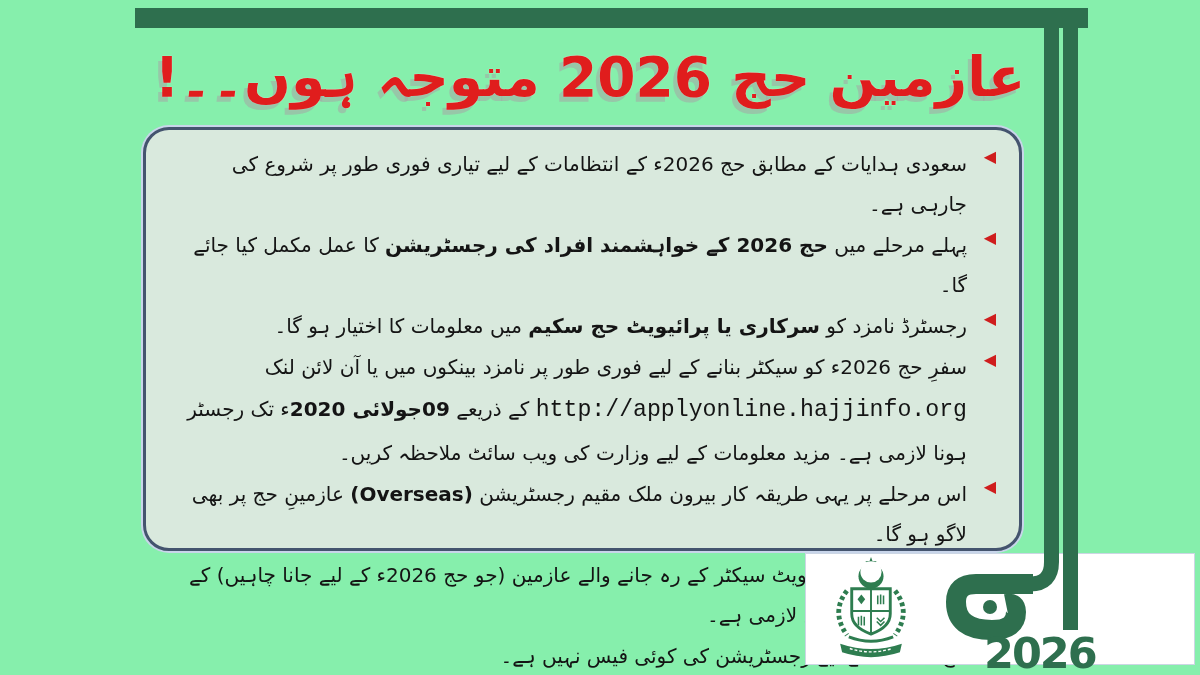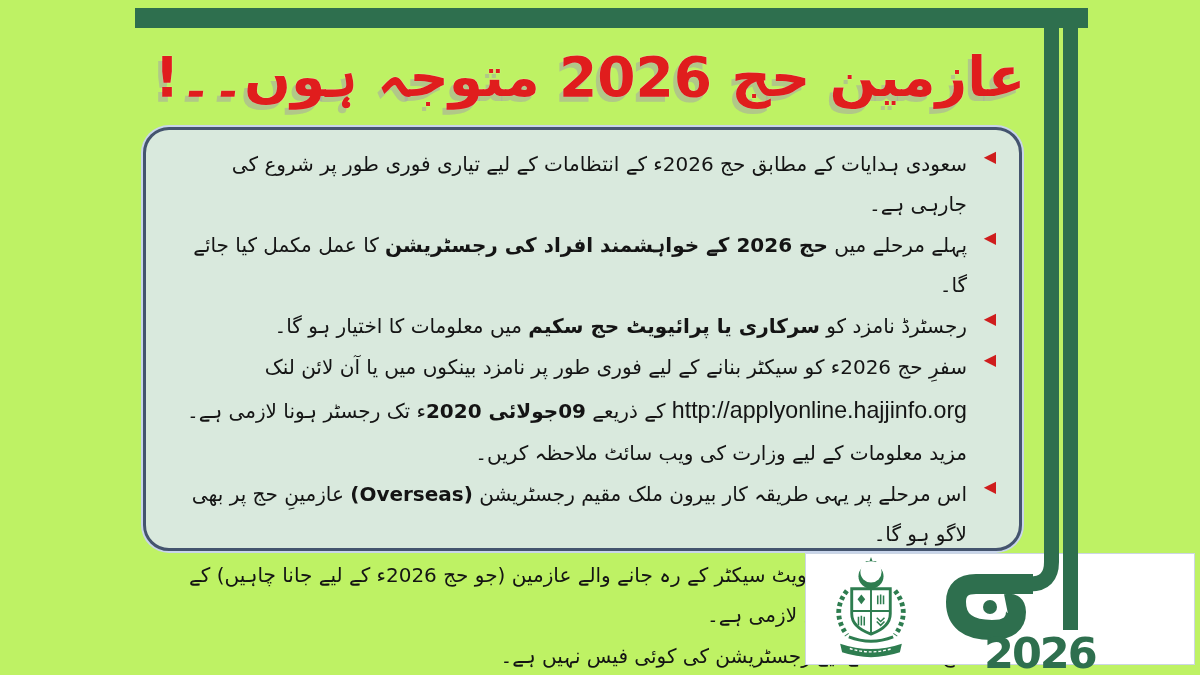--- a/index.html
+++ b/index.html
@@ -1,36 +1,36 @@
 <!DOCTYPE html>
 <html lang="ur"><head>
 <meta charset="utf-8">
 <style>
   html,body{margin:0;padding:0;background:#fff;}
-  .canvas{position:relative;width:1200px;height:675px;background:#bef264;overflow:hidden;
+  .canvas{position:relative;width:1200px;height:675px;background:#86efac;overflow:hidden;
           font-family:"DejaVu Sans",sans-serif;}
   
   .top-bar{position:absolute;left:135px;top:8px;width:953px;height:20px;background:#2e6f4e;}
   
   .title{position:absolute;left:150px;top:30px;width:880px;height:94px;margin:0;
          display:flex;align-items:center;justify-content:center;direction:rtl;
          font-size:55px;font-weight:bold;color:#e01d1d;letter-spacing:1px;
          text-shadow:-4px 5px 0 rgba(165,165,165,.55), 0 0 1px #fff;}
   
   .notice-box{position:absolute;left:143px;top:127px;width:879px;height:424px;
               background:#d9e9dd;border:3px solid #44546e;border-radius:26px;
               box-shadow:0 0 0 2px #c8d5ea;box-sizing:border-box;}
   .bullets{margin:0;padding:13px 20px 13px 30px;list-style:none;direction:rtl;}
   .bullets li{position:relative;padding-right:32px;margin:1px 0;
               font-size:20px;line-height:2.0;color:#141414;text-align:right;}
   .marker{position:absolute;right:3px;top:5px;font-size:16px;color:#cf1d1d;line-height:1;}
   .seg{unicode-bidi:plaintext;}
   .b{font-weight:bold;}
   .latin{direction:ltr;unicode-bidi:isolate;}
-  .url{font-family:Liberation Sans, sans-serif;font-size:1.16em;margin-top:16px;}
+  .url{font-family:Liberation Mono, monospace;font-size:1.16em;margin-top:16px;}
   
   .ministry{position:absolute;left:150px;top:560px;width:655px;height:58px;
             line-height:56px;text-align:center;direction:rtl;font-size:29px;
             font-weight:bold;color:#050505;}
   
   .emblem-box{position:absolute;left:805px;top:553px;width:390px;height:112px;
               background:#fff;border:1px solid #ccd6e4;box-sizing:border-box;}
   .emblem-svg{position:absolute;left:818px;top:556px;width:106px;height:106px;}
   .hajj-frame{position:absolute;left:930px;top:0;width:170px;height:675px;z-index:5;}
 </style>

